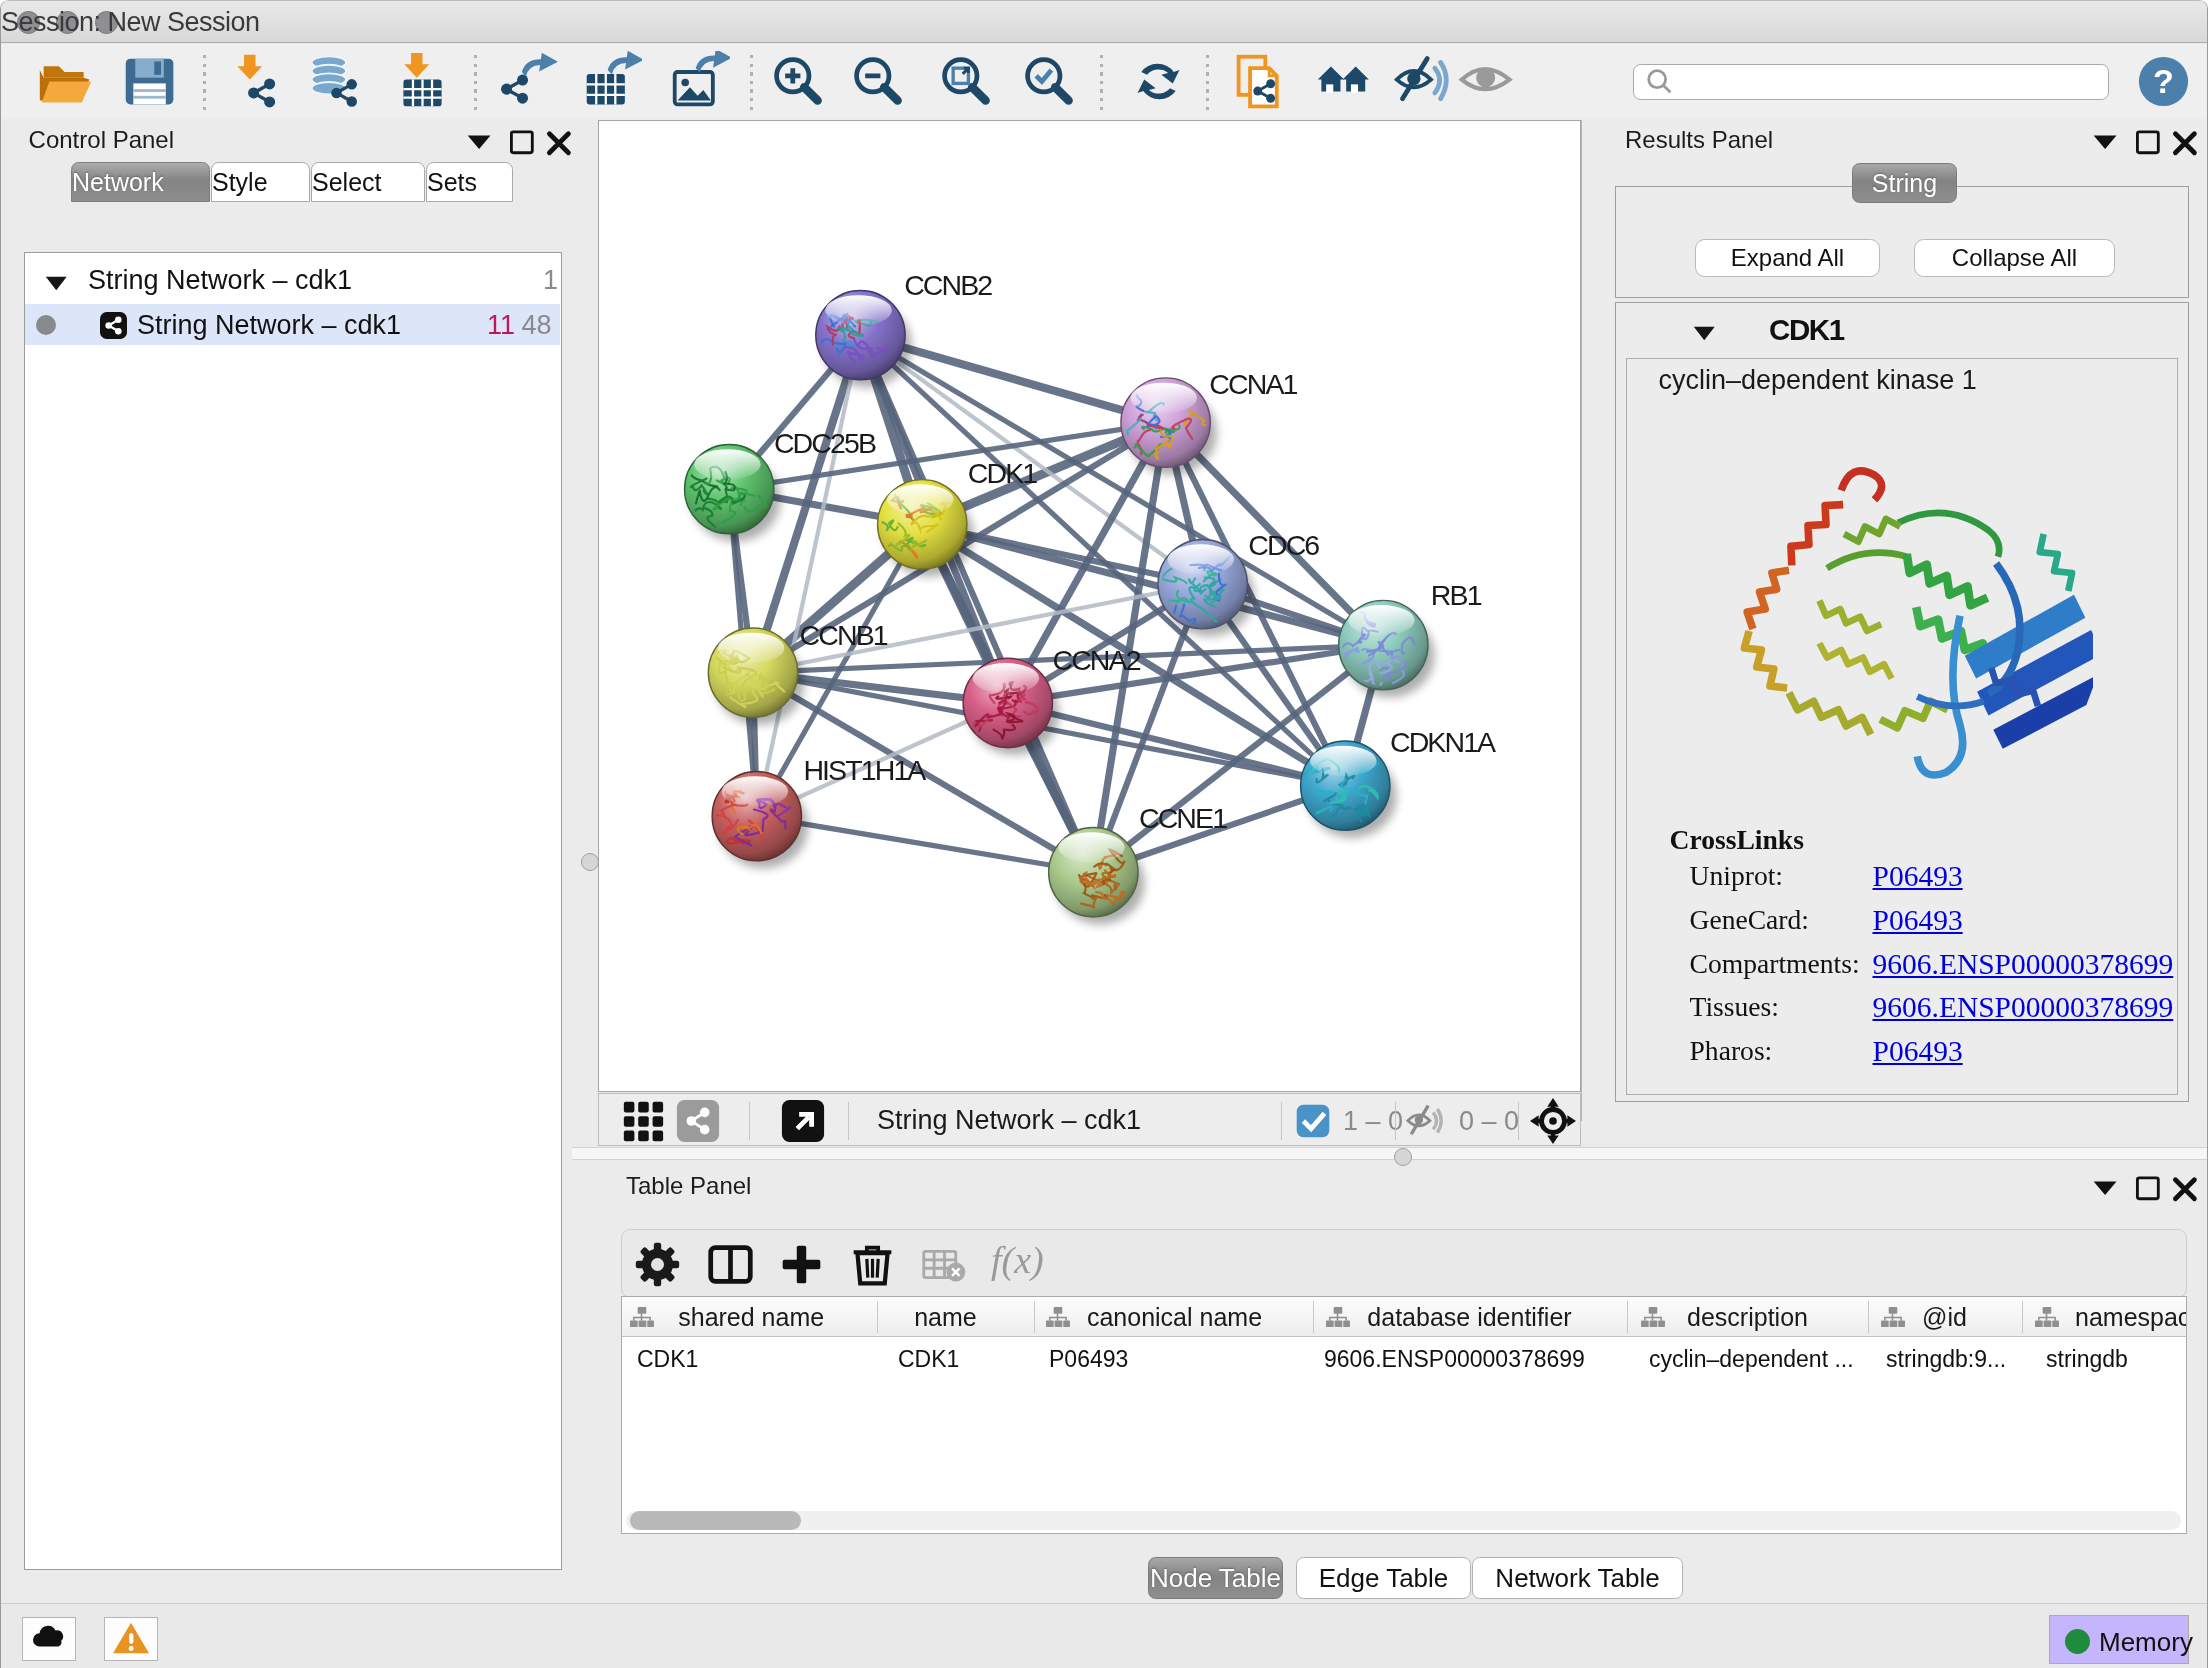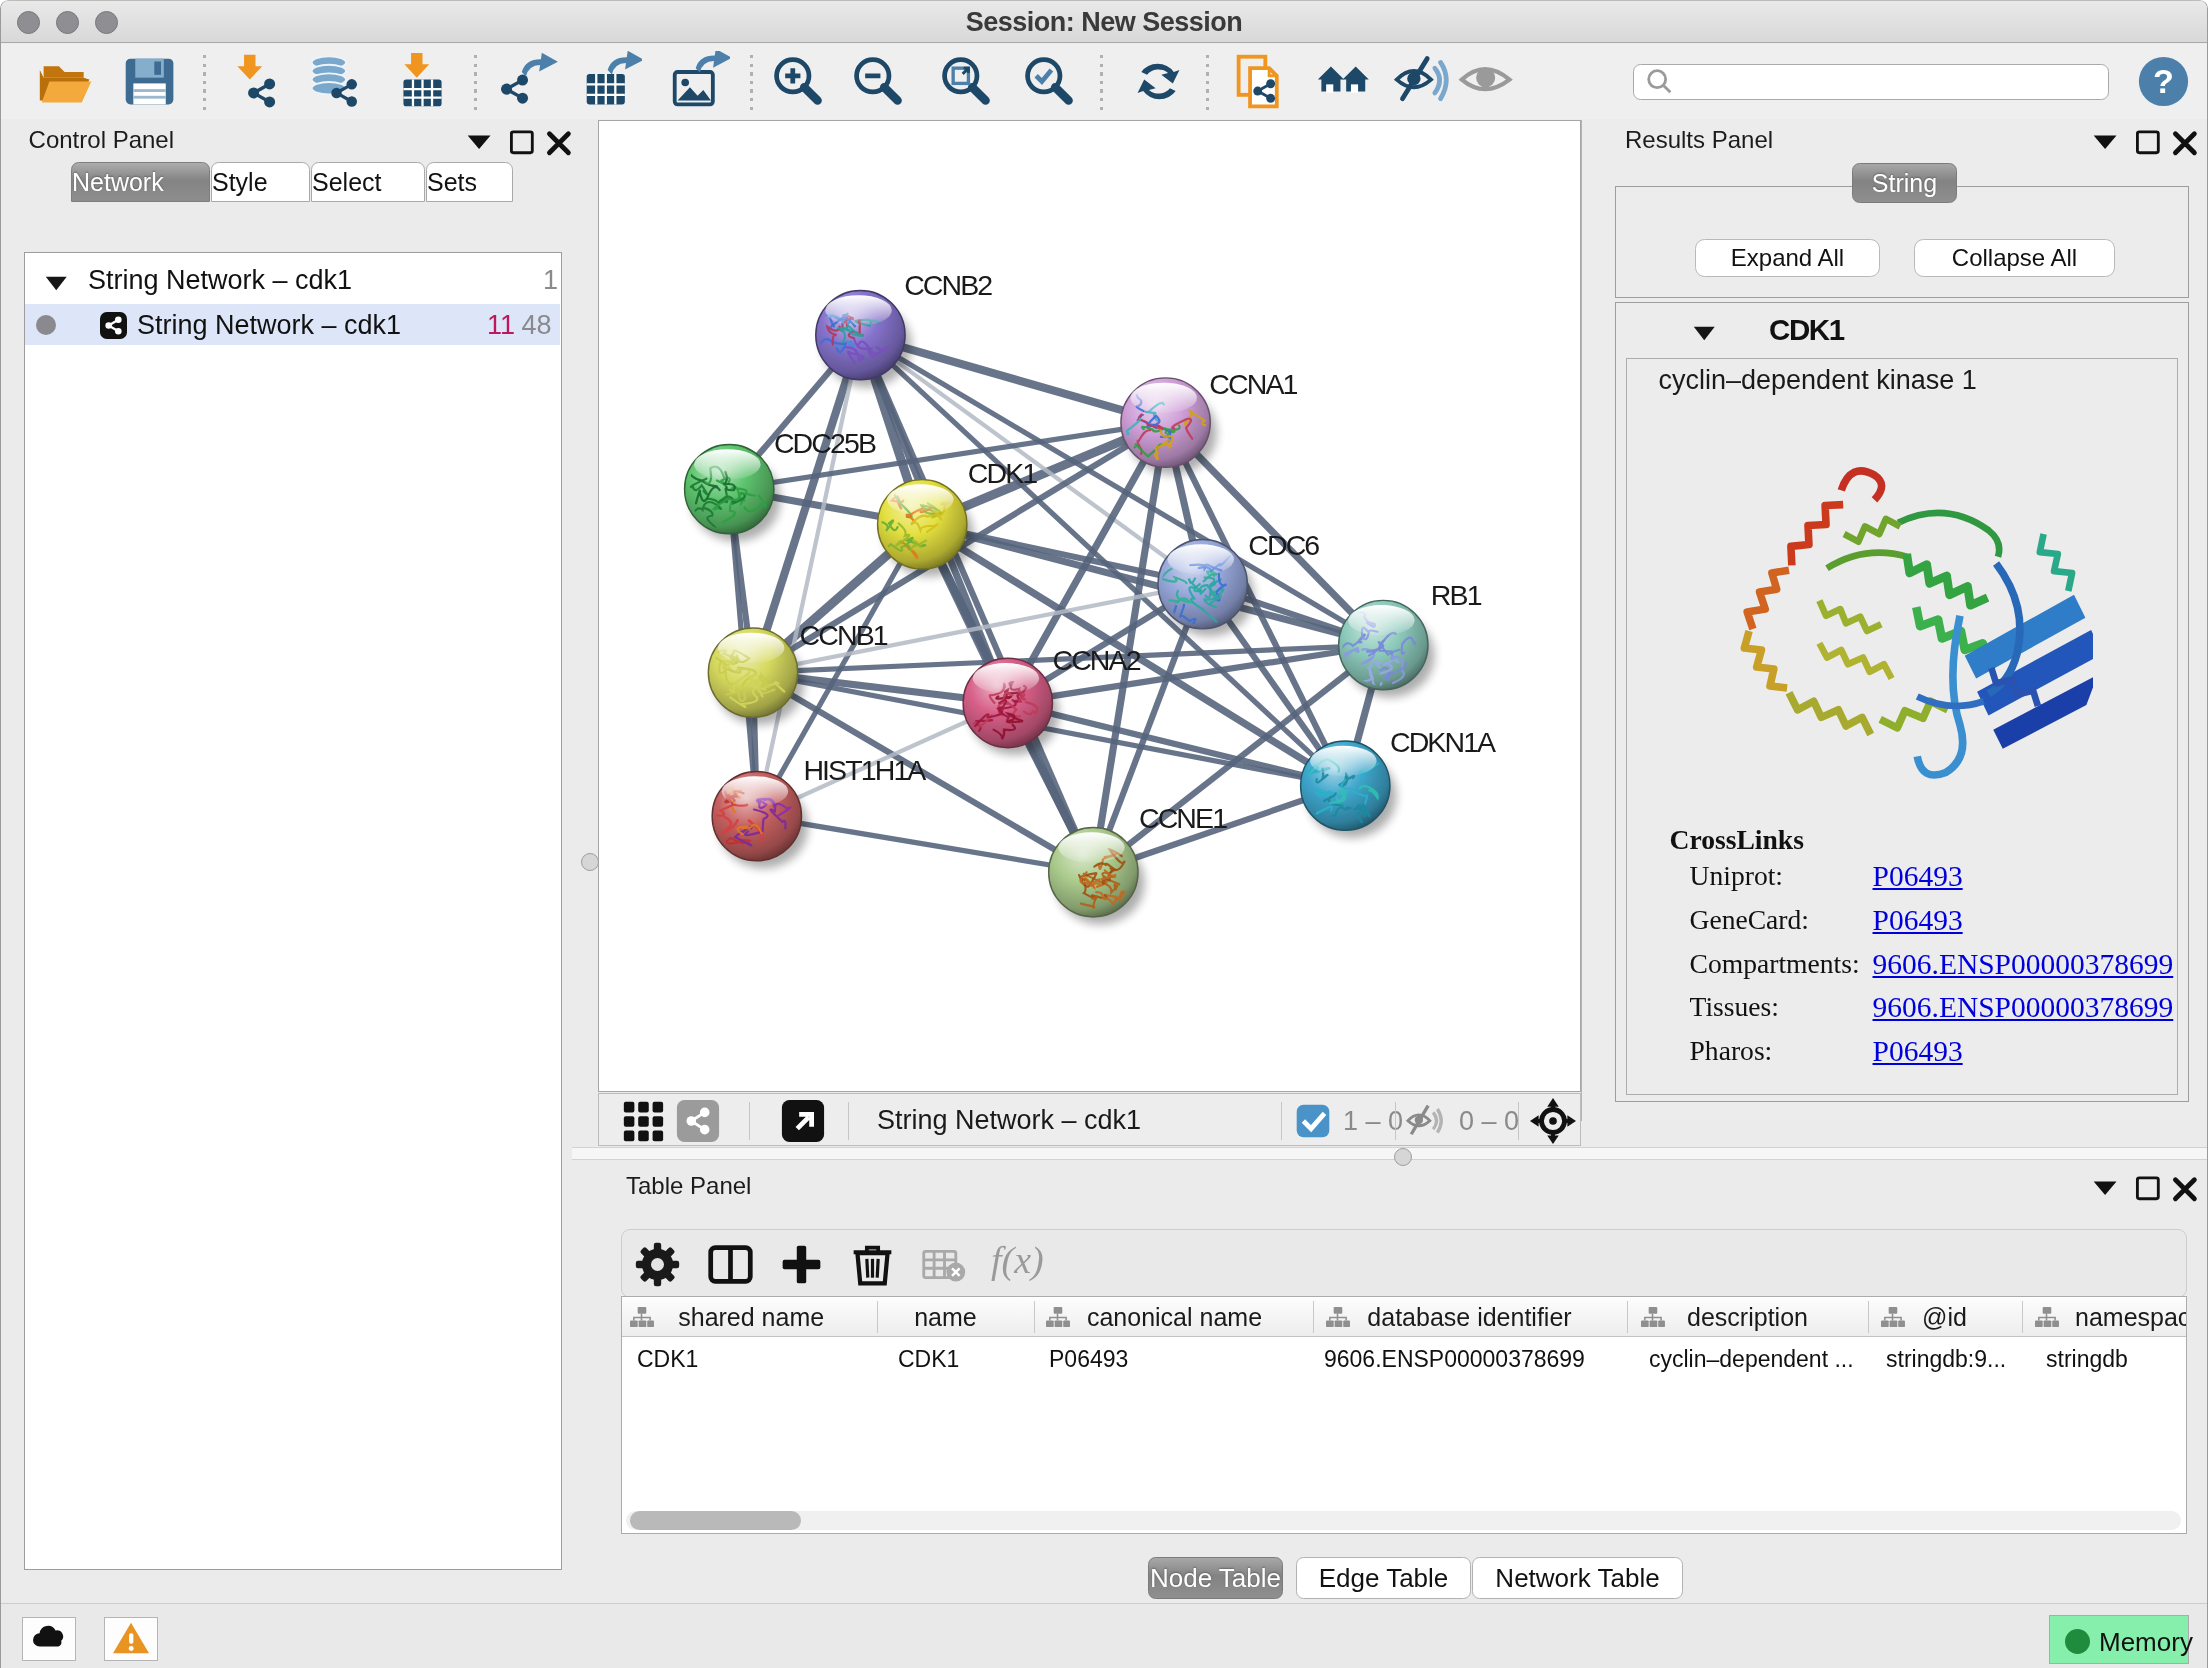--- a/index.html
+++ b/index.html
@@ -1,20 +1,20 @@
 <!DOCTYPE html>
 <html style="font-size:15px"><head><meta charset="utf-8">
 <style>
 *{margin:0;padding:0;box-sizing:border-box}
 html,body{width:2208px;height:1668px;background:#fff;font-family:"Liberation Sans",sans-serif;overflow:hidden}
 .abs{position:absolute}
 #win{position:absolute;left:0;top:0;width:2208px;height:1668px;background:#ebebeb;border-radius:8.6px 8.6px 0 0;overflow:hidden;border-left:1px solid #9a9a9a;border-top:1px solid #bcbcbc;border-right:1px solid #9a9a9a}
 #titlebar{position:absolute;left:0;top:0;width:100%;height:42px;background:linear-gradient(#e9e9e9,#d8d8d8);border-bottom:1px solid #aaa}
 .light{position:absolute;top:9.5px;width:23px;height:23px;border-radius:50%;background:#8e8e93;border:1px solid #77777c}
-#title{position:absolute;top:0;left:0;width:100%;height:54px;line-height:42px;text-align:center;font-size:27px;font-weight:700;letter-spacing:-0.5px;color:#3a3a3a}
+#title{position:absolute;top:0;left:0;width:100%;height:54px;line-height:42px;text-align:left;font-size:27px;font-weight:400;letter-spacing:-0.5px;color:#3a3a3a}
 #toolbar{position:absolute;left:0;top:43px;width:100%;height:75px;background:#efefef}
 .tsep{position:absolute;top:10.5px;height:57px;width:2.9px;background:repeating-linear-gradient(to bottom,#b0b0b0 0 3.3px,rgba(0,0,0,0) 3.3px 8.6px)}
 #searchbox{position:absolute;left:1632px;top:20px;width:476px;height:36px;background:#fff;border:1.9px solid #a9a9a9;border-radius:7.6px}
 .phead{font-size:24px;color:#1c1c1c}
 .tab{position:absolute;top:161px;height:40px;border:1px solid #a9a9a9;background:#fff;color:#111;font-size:25px;text-align:left;line-height:38px;border-radius:7.6px 7.6px 0 0}
 .tabsel{background:linear-gradient(#adadad,#848484 45%,#8d8d8d);color:#fff;border-color:#7e7e7e;text-shadow:0 -1px 1.9px rgba(0,0,0,.3)}
 #subrow{position:absolute;left:21px;top:202px;width:542px;height:49px;background:#e3e3e3;border:1px solid #bdbdbd;border-bottom:0}
 #ctree{position:absolute;left:23px;top:251px;width:538px;height:1318px;background:#fff;border:1.9px solid #9c9c9c}
 #row2{position:absolute;left:0;top:51px;width:535px;height:41px;background:#dce6f8}
 #canvas{position:absolute;left:597px;top:119px;width:983px;height:972px;background:#fff;border:1px solid #a6a6a6}
@@ -892,19 +892,19 @@
           <path d="M12 26 a7 7 0 0 1 0-14 a9 9 0 0 1 17-3 a6.5 6.5 0 0 1 6 11 a5 5 0 0 1-3 6 Z" fill="#111"></path>
         </svg>
       </div>
     <div class="abs" style="left:103px;top:13.3px;width:54px;height:44px;background:#fdfdfd;border:1.9px solid #b5b5b5">
         <svg width="42" height="36" viewBox="0 0 44 38" style="position:absolute;left:4.8px;top:1.9px">
           <path d="M22 3 L41 35 L3 35 Z" fill="#e89423"></path>
           <rect x="20" y="14" width="4.5" height="11" fill="#fff" rx="2"></rect>
           <circle cx="22.2" cy="30" r="2.6" fill="#fff"></circle>
         </svg>
       </div>
-    <div class="abs" style="left:2048px;top:11.4px;width:140px;height:49px;background:#86efac;border:1.9px solid #ababab">
+    <div class="abs" style="left:2048px;top:11.4px;width:140px;height:49px;background:#c4b5fd;border:1.9px solid #ababab">
       <div class="abs" style="left:15px;top:12.4px;width:25px;height:25px;border-radius:50%;background:#1e8c3c"></div>
       <div class="abs" style="left:49px;top:10.5px;font-size:26px;color:#111">Memory</div>
     </div>
   </div>
 </div>
 
 
 </body></html>

